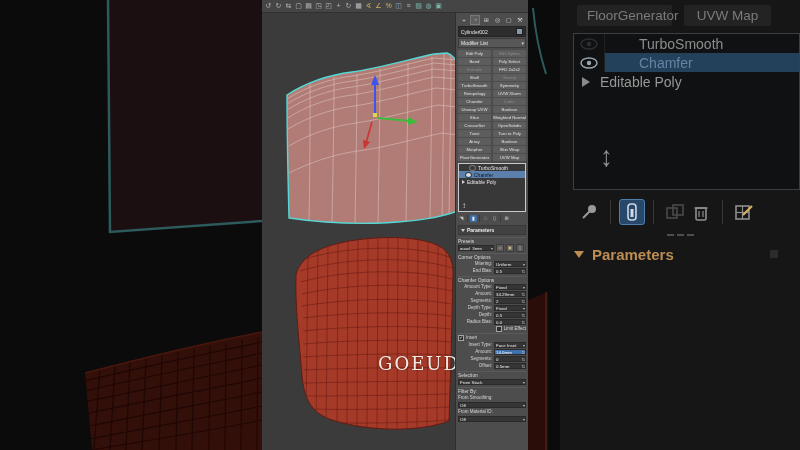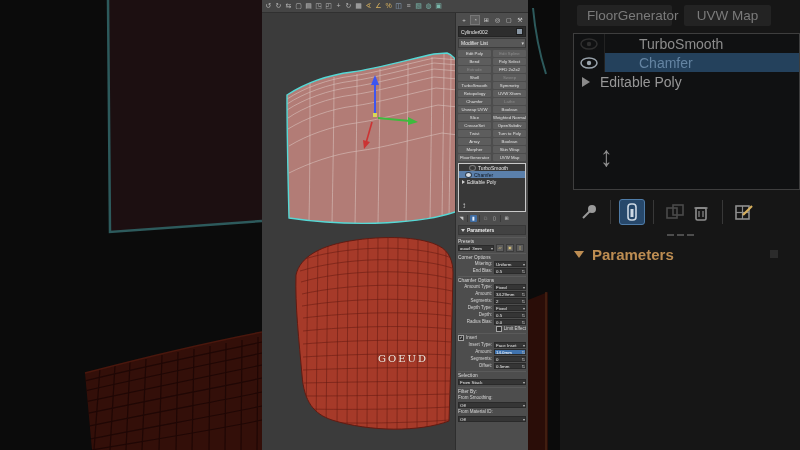--- a/index.html
+++ b/index.html
@@ -9,21 +9,21 @@
   
   .bgl{position:absolute;left:0;top:0;}
   .gap{position:absolute;left:528px;top:0;width:32px;height:450px;background:#0b0b0b;}
   
   .video{position:absolute;left:262px;top:0;width:266px;height:450px;background:#3b3b3b;}
   .vtb{position:absolute;left:0;top:0;width:266px;height:13px;background:#454545;border-bottom:1px solid #303030;
        display:flex;align-items:center;gap:1px;padding:0 2px;box-sizing:border-box;overflow:hidden;}
   .ticon{width:9px;height:10px;font-size:7px;line-height:10px;text-align:center;color:#b9b9b9;flex:0 0 auto;}
   .viewport{position:absolute;left:0;top:13px;width:193px;height:437px;background:#3b3b3b;overflow:hidden;}
   .wm{position:absolute;left:116px;top:340px;color:#f0ece4;font-family:"DejaVu Serif",serif;
-      font-size:10px;letter-spacing:2px;text-shadow:0 0 2px rgba(0,0,0,.4);}
+      font-size:18px;letter-spacing:2px;text-shadow:0 0 2px rgba(0,0,0,.4);}
   
   .cmd{position:absolute;left:193px;top:13px;width:73px;height:437px;background:#4d4d4d;
        border-left:1px solid #2e2e2e;box-sizing:border-box;padding:2px 2px 0 2px;font-size:5px;color:#e2e2e2;}
   .tabs{display:flex;justify-content:space-between;padding:1px 2px;height:9px;}
   .tab{width:8px;height:8px;font-size:6px;line-height:8px;text-align:center;color:#cfcfcf;}
   .tab.active{background:#5f5f5f;outline:1px solid #777;}
   .namerow{display:flex;align-items:center;height:9px;background:#2d2d2d;border:1px solid #242424;padding:0 2px;gap:2px;}
   .oname{flex:1;font-size:5px;color:#ececec;white-space:nowrap;overflow:hidden;}
   .swatch{width:5px;height:5px;background:#8a97a4;border:1px solid #1e1e1e;}
   .modlist{height:8px;margin-top:1px;background:#575757;border:1px solid #3c3c3c;display:flex;align-items:center;

